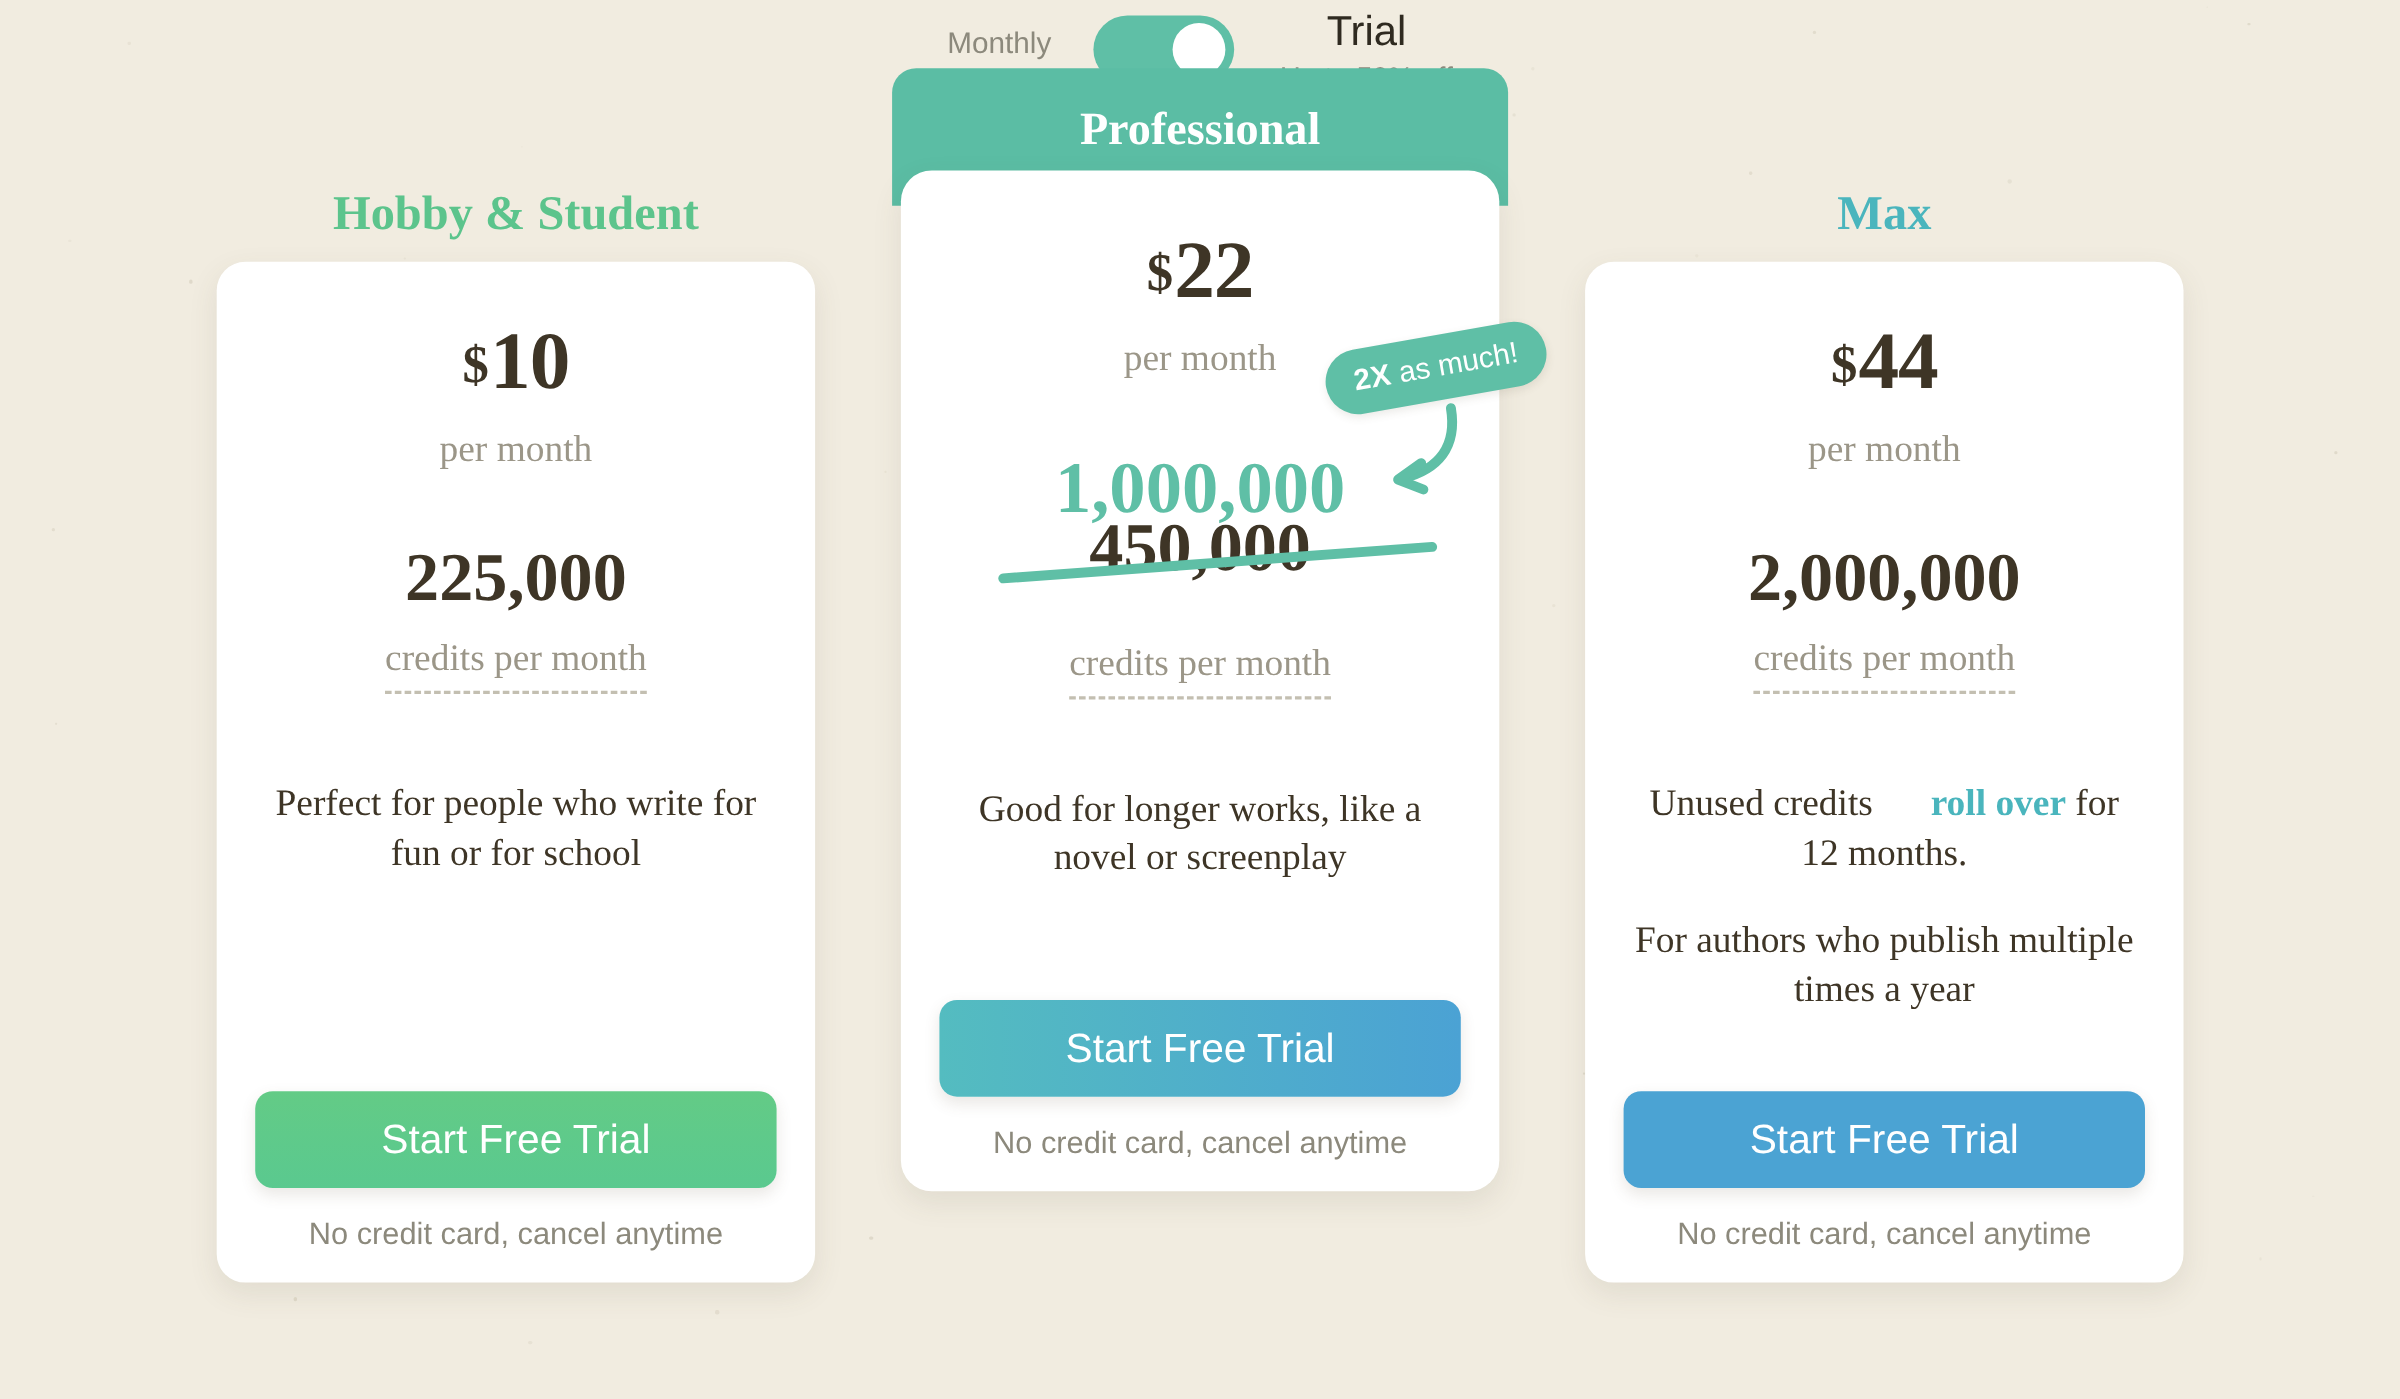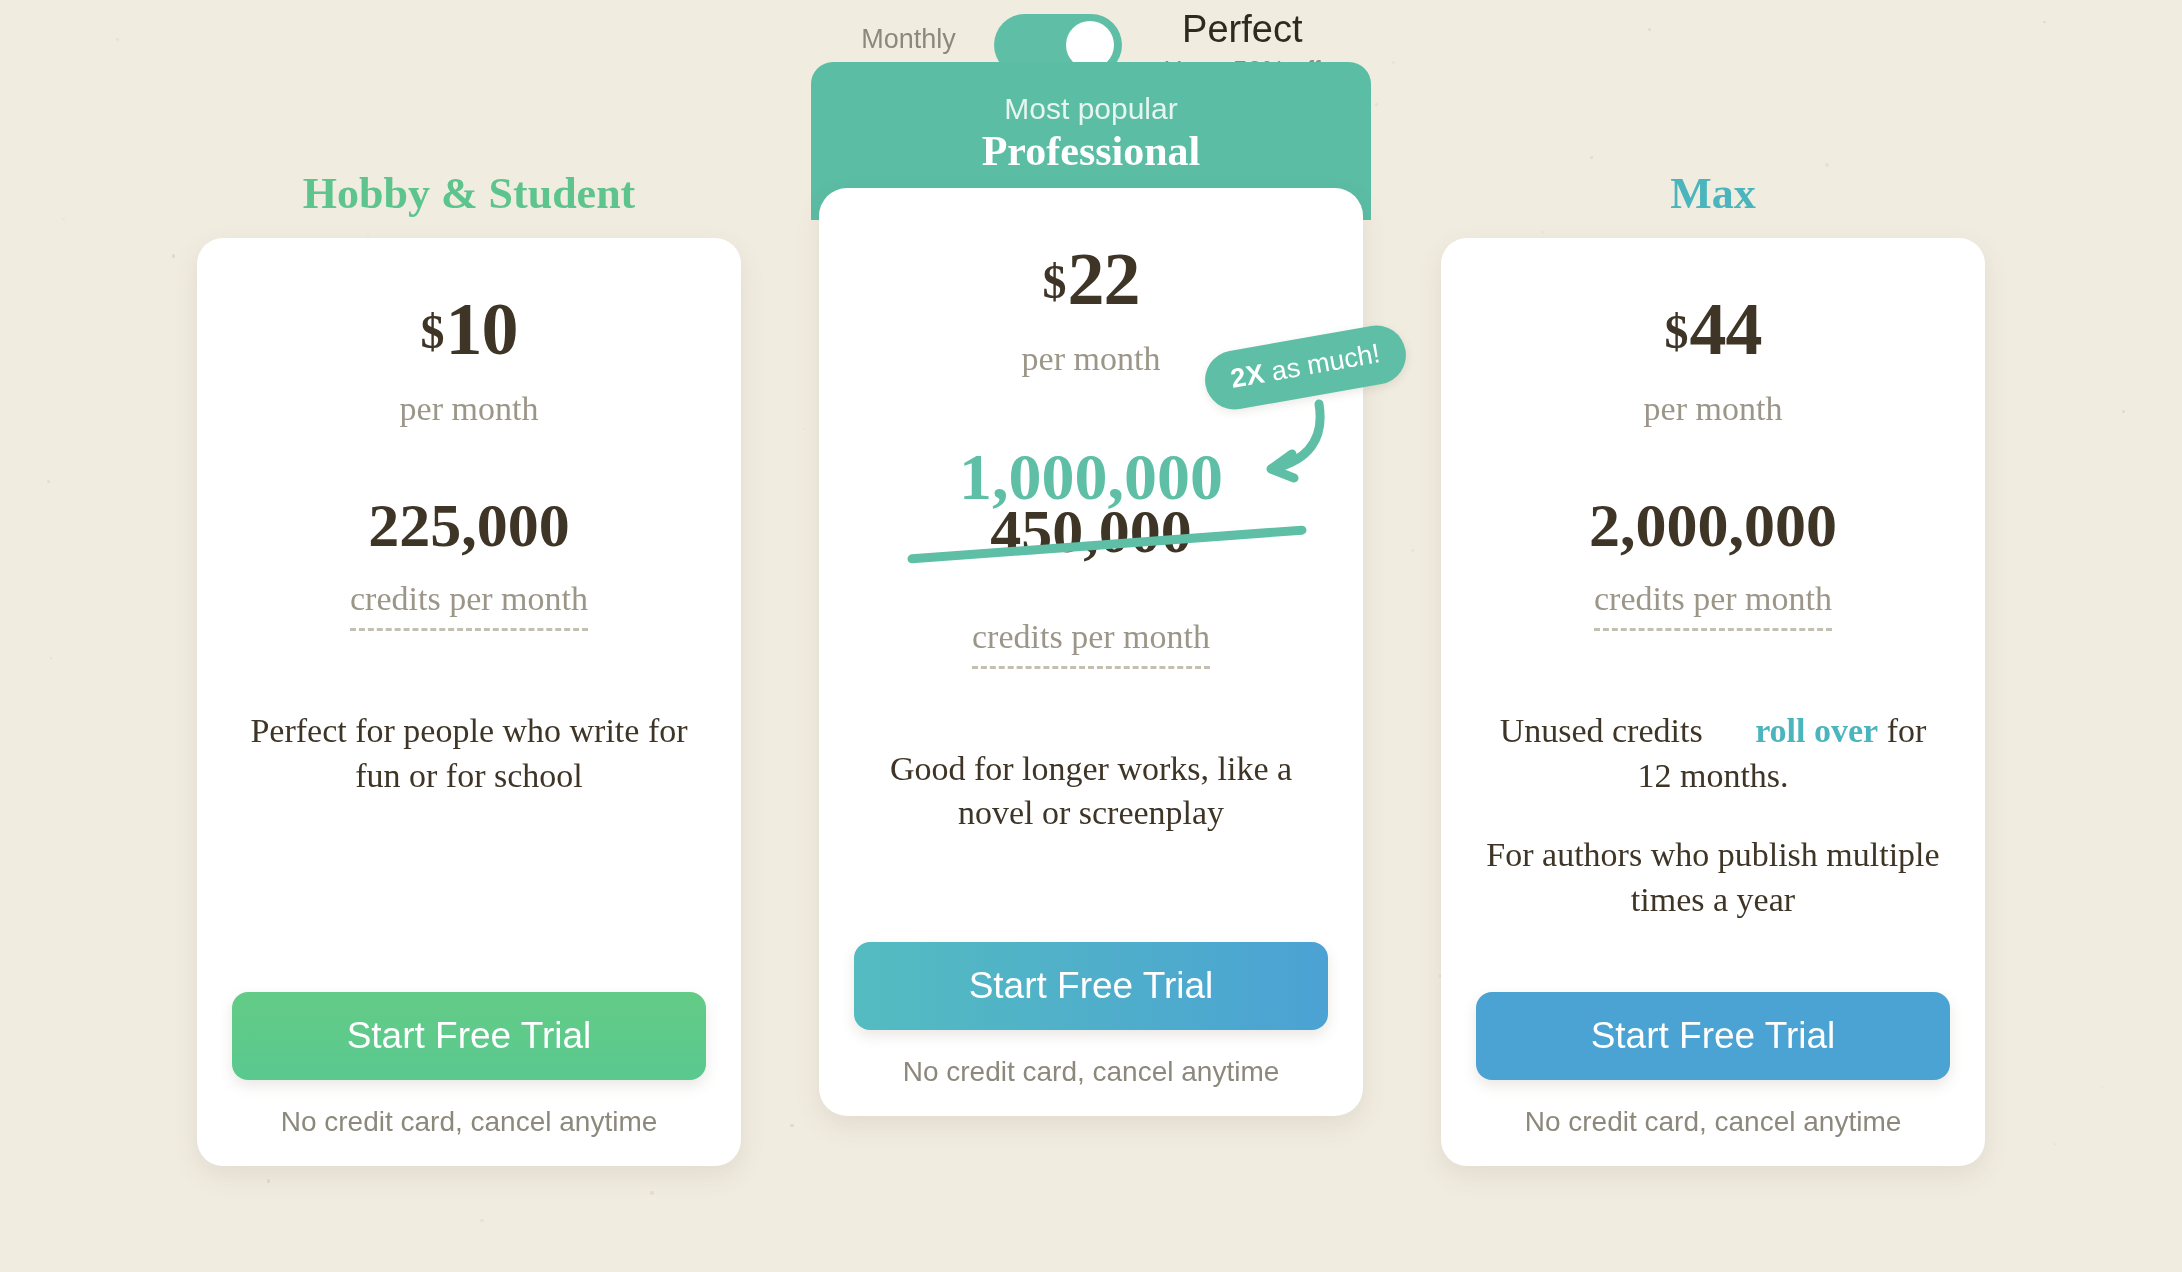--- a/index.html
+++ b/index.html
@@ -389,21 +389,21 @@
 
 <div class="billing-row">
   <div class="billing-inner">
     <span class="bill-monthly">Monthly</span>
 
     <div class="toggle">
       <span class="knob"></span>
     </div>
 
     <div class="bill-yearly-wrap">
-      <span class="bill-yearly">Perfect</span>
+      <span class="bill-yearly">Trial</span>
       <span class="bill-sub">Up to 50% off</span>
     </div>
   </div>
 </div>
 
 <div class="plans">
 
   <div class="plan">
     <div class="plan-title hobby">Hobby &amp; Student</div>
     <div class="card std">
@@ -421,21 +421,20 @@
 
       <div class="cta-wrap">
         <button class="cta green">Start Free Trial</button>
         <div class="fine">No credit card, cancel anytime</div>
       </div>
     </div>
   </div>
 
   <div class="plan featured">
     <div class="featured-banner">
-      <div class="banner-kicker">Most popular</div>
       <div class="banner-name">Professional</div>
     </div>
 
     <div class="card tall">
       <div class="price">
         <span class="cur">$</span><span>22</span>
       </div>
       <div class="per-month">per month</div>
 
       <div class="badge">

